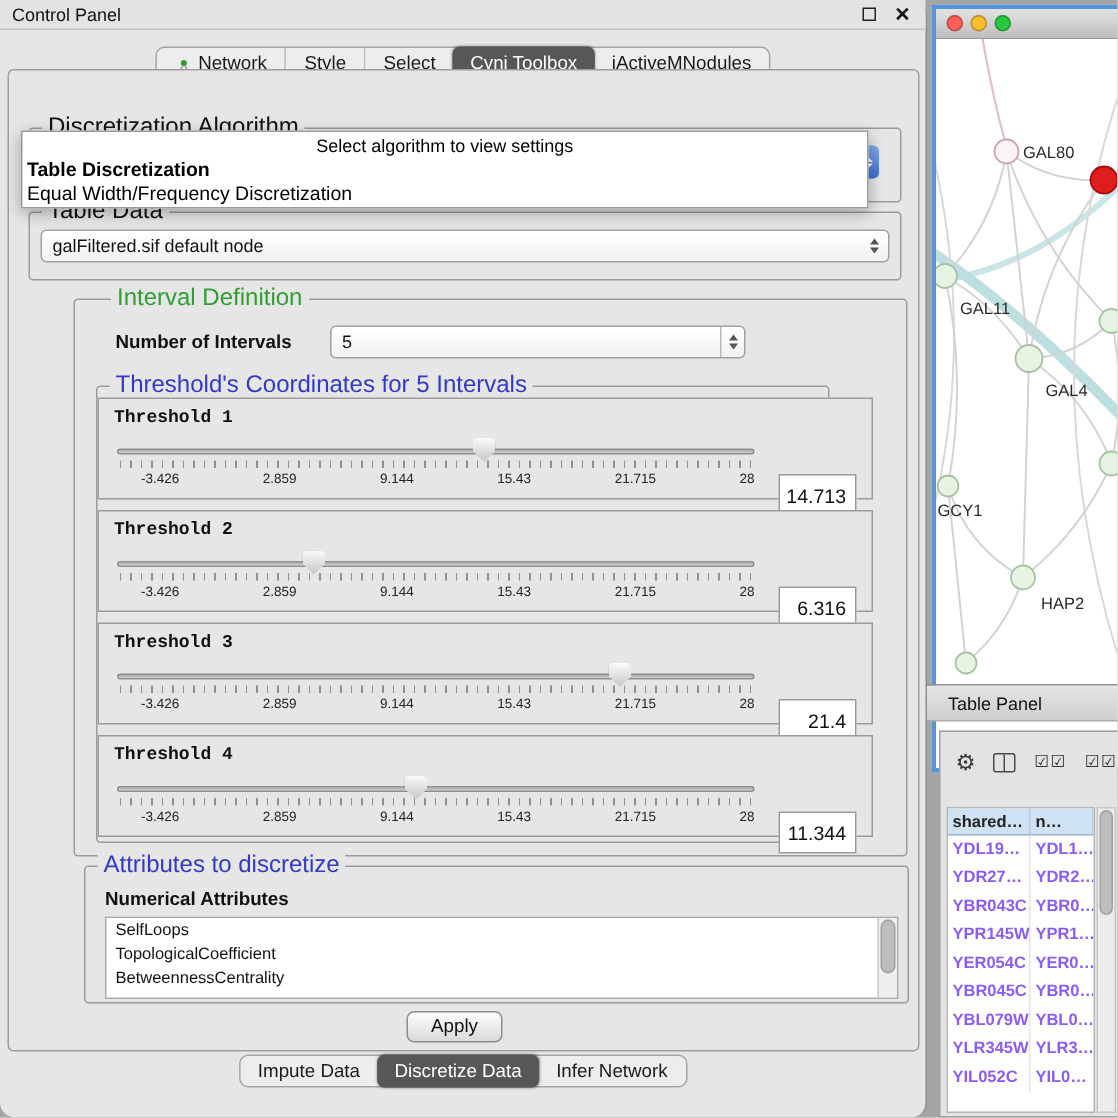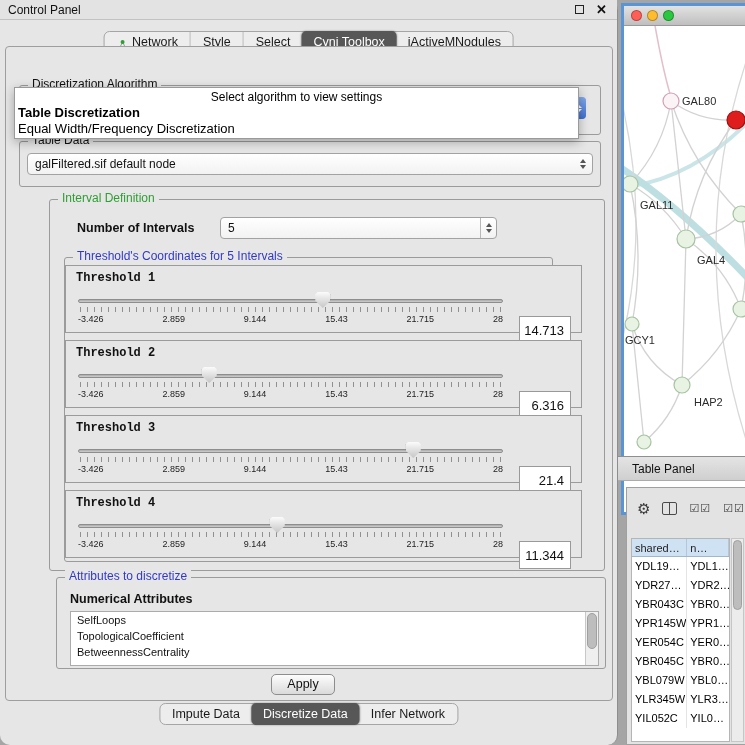--- a/index.html
+++ b/index.html
@@ -17,22 +17,22 @@
   .tab-strip.top{top:31px;}
   .tab-strip.bottom{top:703px;}
   .tab{padding:0 12px;font-size:12.5px;line-height:22px;border-left:1px solid #bdbdbd;display:flex;align-items:center;gap:4px;color:#1a1a1a;}
   .tab:first-child{border-left:none;}
   .tab.selected{background:#575757;color:#fff;border-radius:5px;margin:-1px -1px;line-height:24px;border-left:none;box-shadow:0 0 2px rgba(0,0,0,.4);}
   .tab.selected + .tab{border-left:none;}
 
   .content-frame{position:absolute;left:5px;top:46px;width:608px;height:655px;border:1px solid #9e9e9e;border-radius:4px;background:#e6e6e6;}
 
   .group{position:absolute;border:1px solid #9b9b9b;border-radius:3px;}
-  .group-title{position:absolute;top:-8px;left:8px;background:#e6e6e6;padding:0 4px;font-size:12px;line-height:13px;}
-  .t-green{color:#2f9e33;}
+  .group-title{position:absolute;top:-8px;left:8px;background:#e6e6e6;padding:0 4px;font-size:16px;line-height:13px;}
+  .t-green{color:#2f9e33;margin-left:16px;}
   .t-blue{color:#3239c8;}
   .t-black{color:#111;}
 
   
   .combo{position:absolute;background:linear-gradient(#ffffff,#f2f2f2);border:1px solid #a2a2a2;border-radius:4px;font-size:12px;display:flex;align-items:center;padding-left:7px;height:22px;}
   .combo .arrows{margin-left:auto;width:16px;display:flex;flex-direction:column;align-items:center;gap:2px;padding-right:3px;}
   .spinner .arrows{border-left:1px solid #b8b8b8;height:100%;justify-content:center;padding:0 4px;}
   .tri-up{width:0;height:0;border-left:3.5px solid transparent;border-right:3.5px solid transparent;border-bottom:4px solid #555;}
   .tri-down{width:0;height:0;border-left:3.5px solid transparent;border-right:3.5px solid transparent;border-top:4px solid #555;}
 
@@ -49,21 +49,21 @@
 
   
   .threshold-panel{position:relative;width:517px;height:68px;margin:0 auto 7px auto;border:1px solid #9b9b9b;background:#e6e6e6;}
   .thresholds-container{position:absolute;left:0;top:7px;right:0;}
   .threshold-title{position:absolute;left:10px;top:5px;font-weight:bold;font-size:12px;font-family:Liberation Mono, monospace;}
   .slider-row{position:absolute;left:12px;right:10px;top:26px;display:flex;}
   .slider-area{flex:1;position:relative;height:38px;margin-right:16px;}
   .groove{position:absolute;left:0;right:0;top:7px;height:4px;background:linear-gradient(#a9a9a9,#d0d0d0);border:1px solid #8d8d8d;border-radius:2px;}
   .thumb{position:absolute;top:0;width:15px;height:16px;background:linear-gradient(#fbfbfb,#c6c6c6);clip-path:polygon(15% 0,85% 0,100% 14%,100% 55%,50% 100%,0 55%,0 14%);filter:drop-shadow(0 0 1px #777);}
   .ticks{position:absolute;left:2px;right:2px;top:15px;height:5px;background:repeating-linear-gradient(to right,#909090 0 1px,transparent 1px 7px);}
-  .scale{position:absolute;left:0;right:0;top:22px;display:flex;justify-content:space-between;font-size:9px;color:#222;}
+  .scale{position:absolute;left:16px;right:0;top:22px;display:flex;justify-content:space-between;font-size:9px;color:#222;}
   .value-box{width:52px;height:28px;background:#fff;border:1px solid #999;font-size:13px;display:flex;align-items:center;justify-content:flex-end;padding-right:6px;margin-top:24px;}
 
   
   .attr-label{position:absolute;left:13px;top:14px;font-weight:bold;font-size:12.5px;}
   .attr-list{position:absolute;left:13px;top:33px;width:529px;height:55px;background:#fff;border:1px solid #ababab;overflow:hidden;}
   .attr-item{font-size:11px;line-height:16px;padding-left:6px;}
   .list-scrollbar{position:absolute;right:0;top:0;bottom:0;width:13px;background:#efefef;border-left:1px solid #c8c8c8;}
   .thumb-v{position:absolute;left:1px;right:1px;top:1px;height:36px;background:#bdbdbd;border:1px solid #a0a0a0;border-radius:5px;}
 
   .apply-btn{position:absolute;left:265px;top:627px;width:64px;height:21px;border:1px solid #8d8d8d;border-radius:5px;background:linear-gradient(#fdfdfd,#dadada);font-size:12.5px;text-align:center;line-height:19px;}
@@ -76,24 +76,24 @@
   .node-label{font-size:11px;fill:#2b2b2b;font-family:"Liberation Sans",sans-serif;}
 
   .tp-titlebar{position:absolute;left:618px;top:456px;width:127px;height:25px;background:linear-gradient(#e4e4e4,#cfcfcf);border-top:1px solid #8f8f8f;border-bottom:1px solid #ababab;font-size:12px;line-height:24px;padding-left:14px;color:#111;}
   .tp-body{position:absolute;left:626px;top:487px;width:119px;height:258px;background:#e3e3e3;border:1px solid #a0a0a0;border-right:none;overflow:hidden;}
   .tp-toolbar{position:absolute;left:0;top:6px;right:0;height:28px;display:flex;align-items:center;gap:12px;padding-left:10px;overflow:hidden;}
   .gear{font-size:15px;color:#3a3a3a;line-height:1;}
   .cols-icon{width:15px;height:13px;border:1px solid #4a4a4a;background:linear-gradient(#4a4a4a,#4a4a4a) 50% 0/1px 100% no-repeat;border-radius:2px;flex:none;}
   .checks{font-size:11px;color:#333;white-space:nowrap;letter-spacing:1px;line-height:1;}
   .tp-table{position:absolute;left:4px;top:50px;right:15px;bottom:2px;background:#fff;border:1px solid #b5b5b5;overflow:hidden;}
   .thead{display:flex;height:18px;background:#cfe2f4;border-bottom:1px solid #9fb6cc;}
-  .tcell{font-size:11px;padding:0 3px;overflow:hidden;white-space:nowrap;flex:1;}
+  .tcell{font-size:11px;padding:0 3px;overflow:hidden;white-space:nowrap;flex:1;font-weight:bold;}
   .tcell.first{width:57%;flex:none;}
   .hcell{line-height:18px;border-right:1px solid #b5c6da;color:#222;}
-  .trow{display:flex;height:19px;line-height:19px;color:#000000;}
+  .trow{display:flex;height:19px;line-height:19px;color:#8b5cf6;}
   .trow .tcell.first{border-right:1px solid #e4e4e4;}
   .tp-scrollbar{position:absolute;right:1px;top:50px;bottom:2px;width:13px;background:#ececec;border:1px solid #c6c6c6;}
 
   .net-icon{display:inline-block;width:12px;height:12px;}
 </style>
 </head>
 <body>
 
 <div class="control-panel">
 

